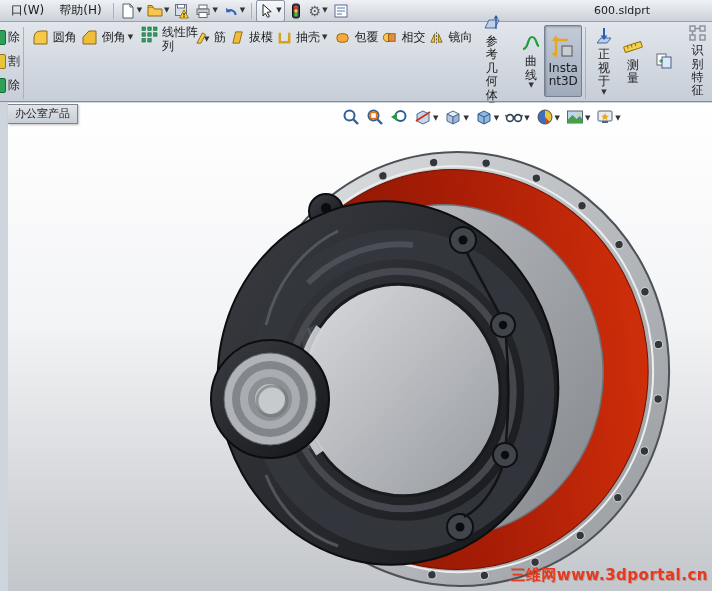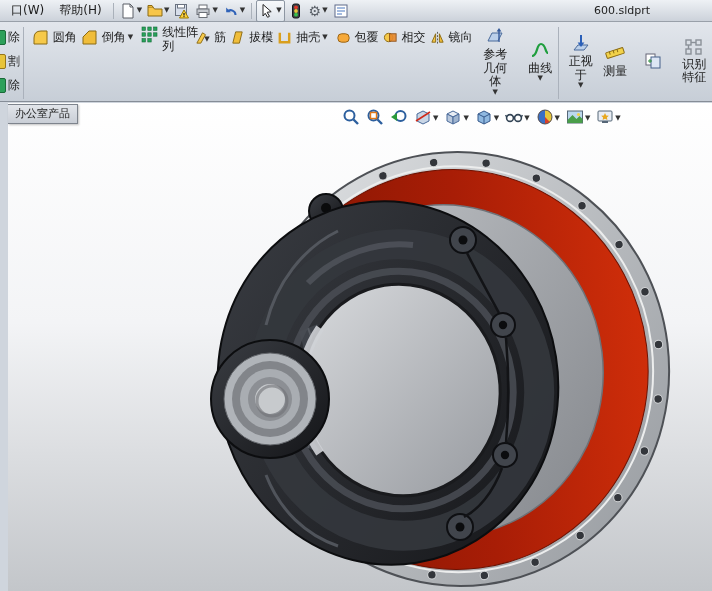--- a/index.html
+++ b/index.html
@@ -296,20 +296,31 @@
   <div class="bbtn" style="width:36px;margin-left:12px;">
     <span>
         <svg class="ic" width="20" height="20" viewBox="0 0 20 20">
           <path d="M2 16C8 16 6 4 11 4s4 9 7 9" fill="none" stroke="#1f9e3e" stroke-width="2.2"></path>
         </svg>
       </span>
     <span class="lbl">曲线</span>
     <span class="da">▼</span>
   </div>
 
+  <div class="bbtn pressed" style="width:56px;">
+    <span>
+        <svg class="ic" width="26" height="26" viewBox="0 0 26 26">
+          <rect x="12" y="12" width="10" height="10" fill="#c9cdd2" stroke="#555"></rect>
+          <path d="M6 20V6h12" fill="none" stroke="#e8a81e" stroke-width="2.4"></path>
+          <path d="M6 1.5L10 7H2z" fill="#e8a81e"></path>
+          <path d="M1.5 20L7 16v8z" fill="#e8a81e"></path>
+        </svg>
+      </span>
+    <span class="lbl">Instant3D</span>
+  </div>
 
   <div class="rsep"></div>
 
   <div class="bbtn" style="width:44px;">
     <span>
         <svg class="ic" width="20" height="20" viewBox="0 0 20 20">
           <path d="M3 17l4-5h10l-4 5z" fill="#bcd0ea" stroke="#4a6a9a"></path>
           <line x1="10" y1="2" x2="10" y2="10" stroke="#2a5fb8" stroke-width="2"></line>
           <path d="M10 14l-3.4-4.6h6.8z" fill="#2a5fb8"></path>
         </svg>
@@ -529,13 +540,14 @@
     <span class="hbtn">
       <span><svg width="18" height="18" viewBox="0 0 18 18">
             <rect x="2" y="3" width="14" height="10" rx="1" fill="#e8edf4" stroke="#567"></rect>
             <rect x="6" y="13" width="6" height="2" fill="#567"></rect>
             <path d="M9 5l1.2 2.4 2.6.3-1.9 1.8.5 2.5L9 10.8 6.6 12l.5-2.5-1.9-1.8 2.6-.3z" fill="#e8a81e"></path>
           </svg></span>
       <span class="da">▼</span>
     </span>
   </div>
 
+  <div class="watermark">三维网www.3dportal.cn</div>
 </div>
 
 </body></html>

